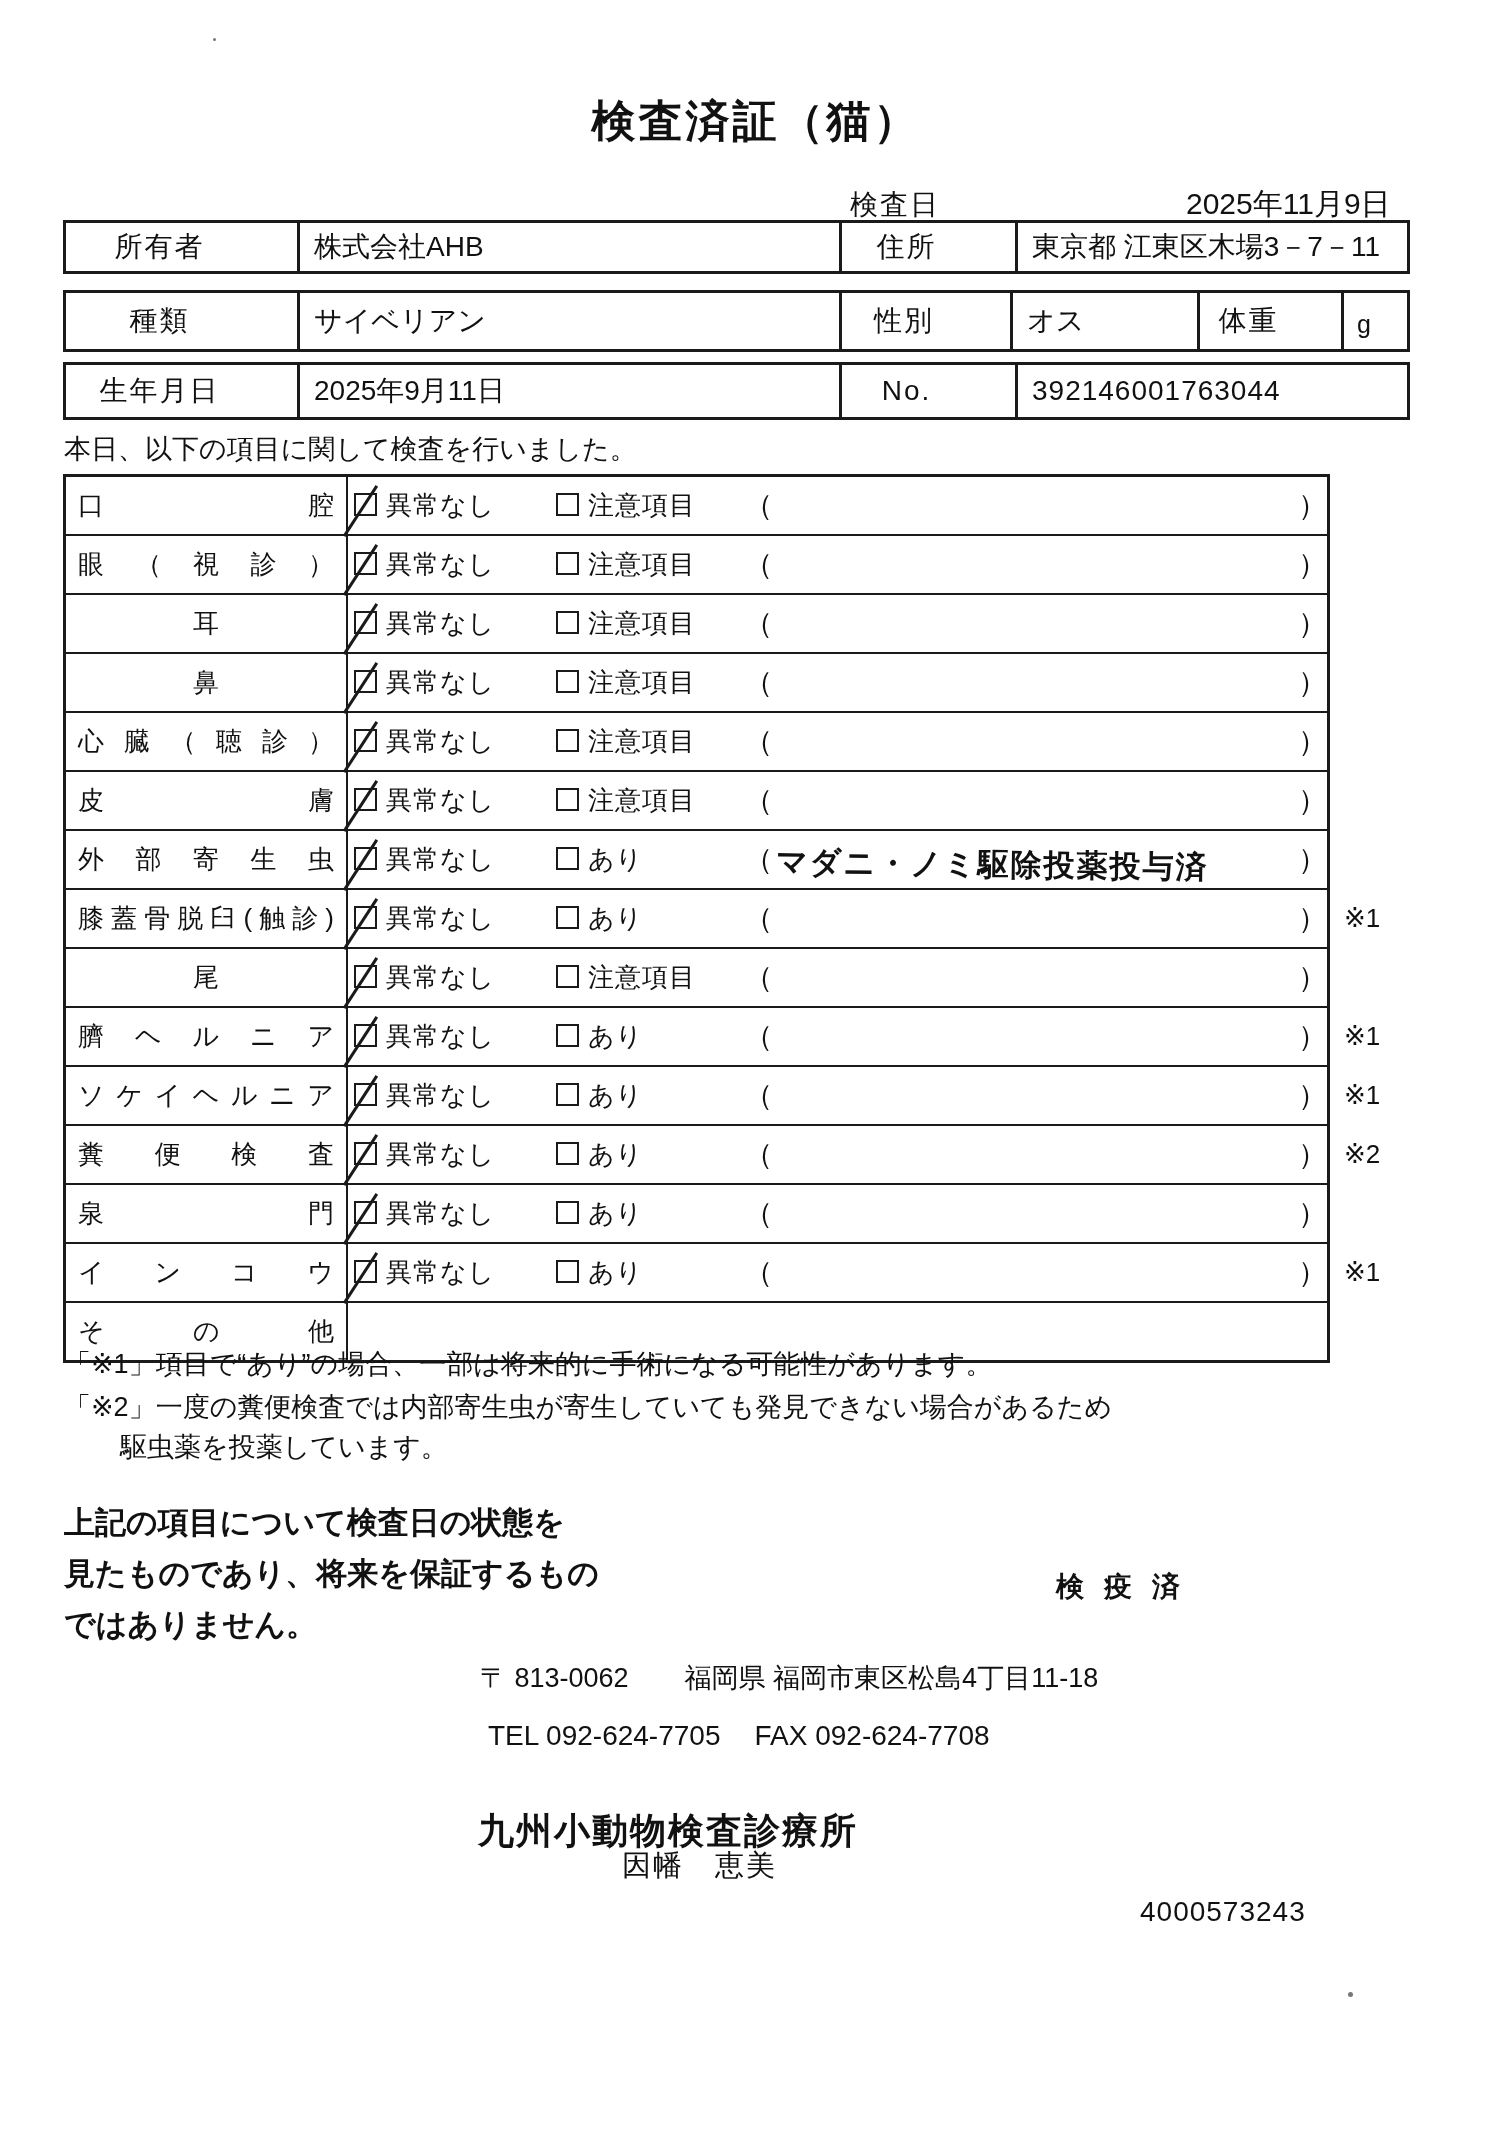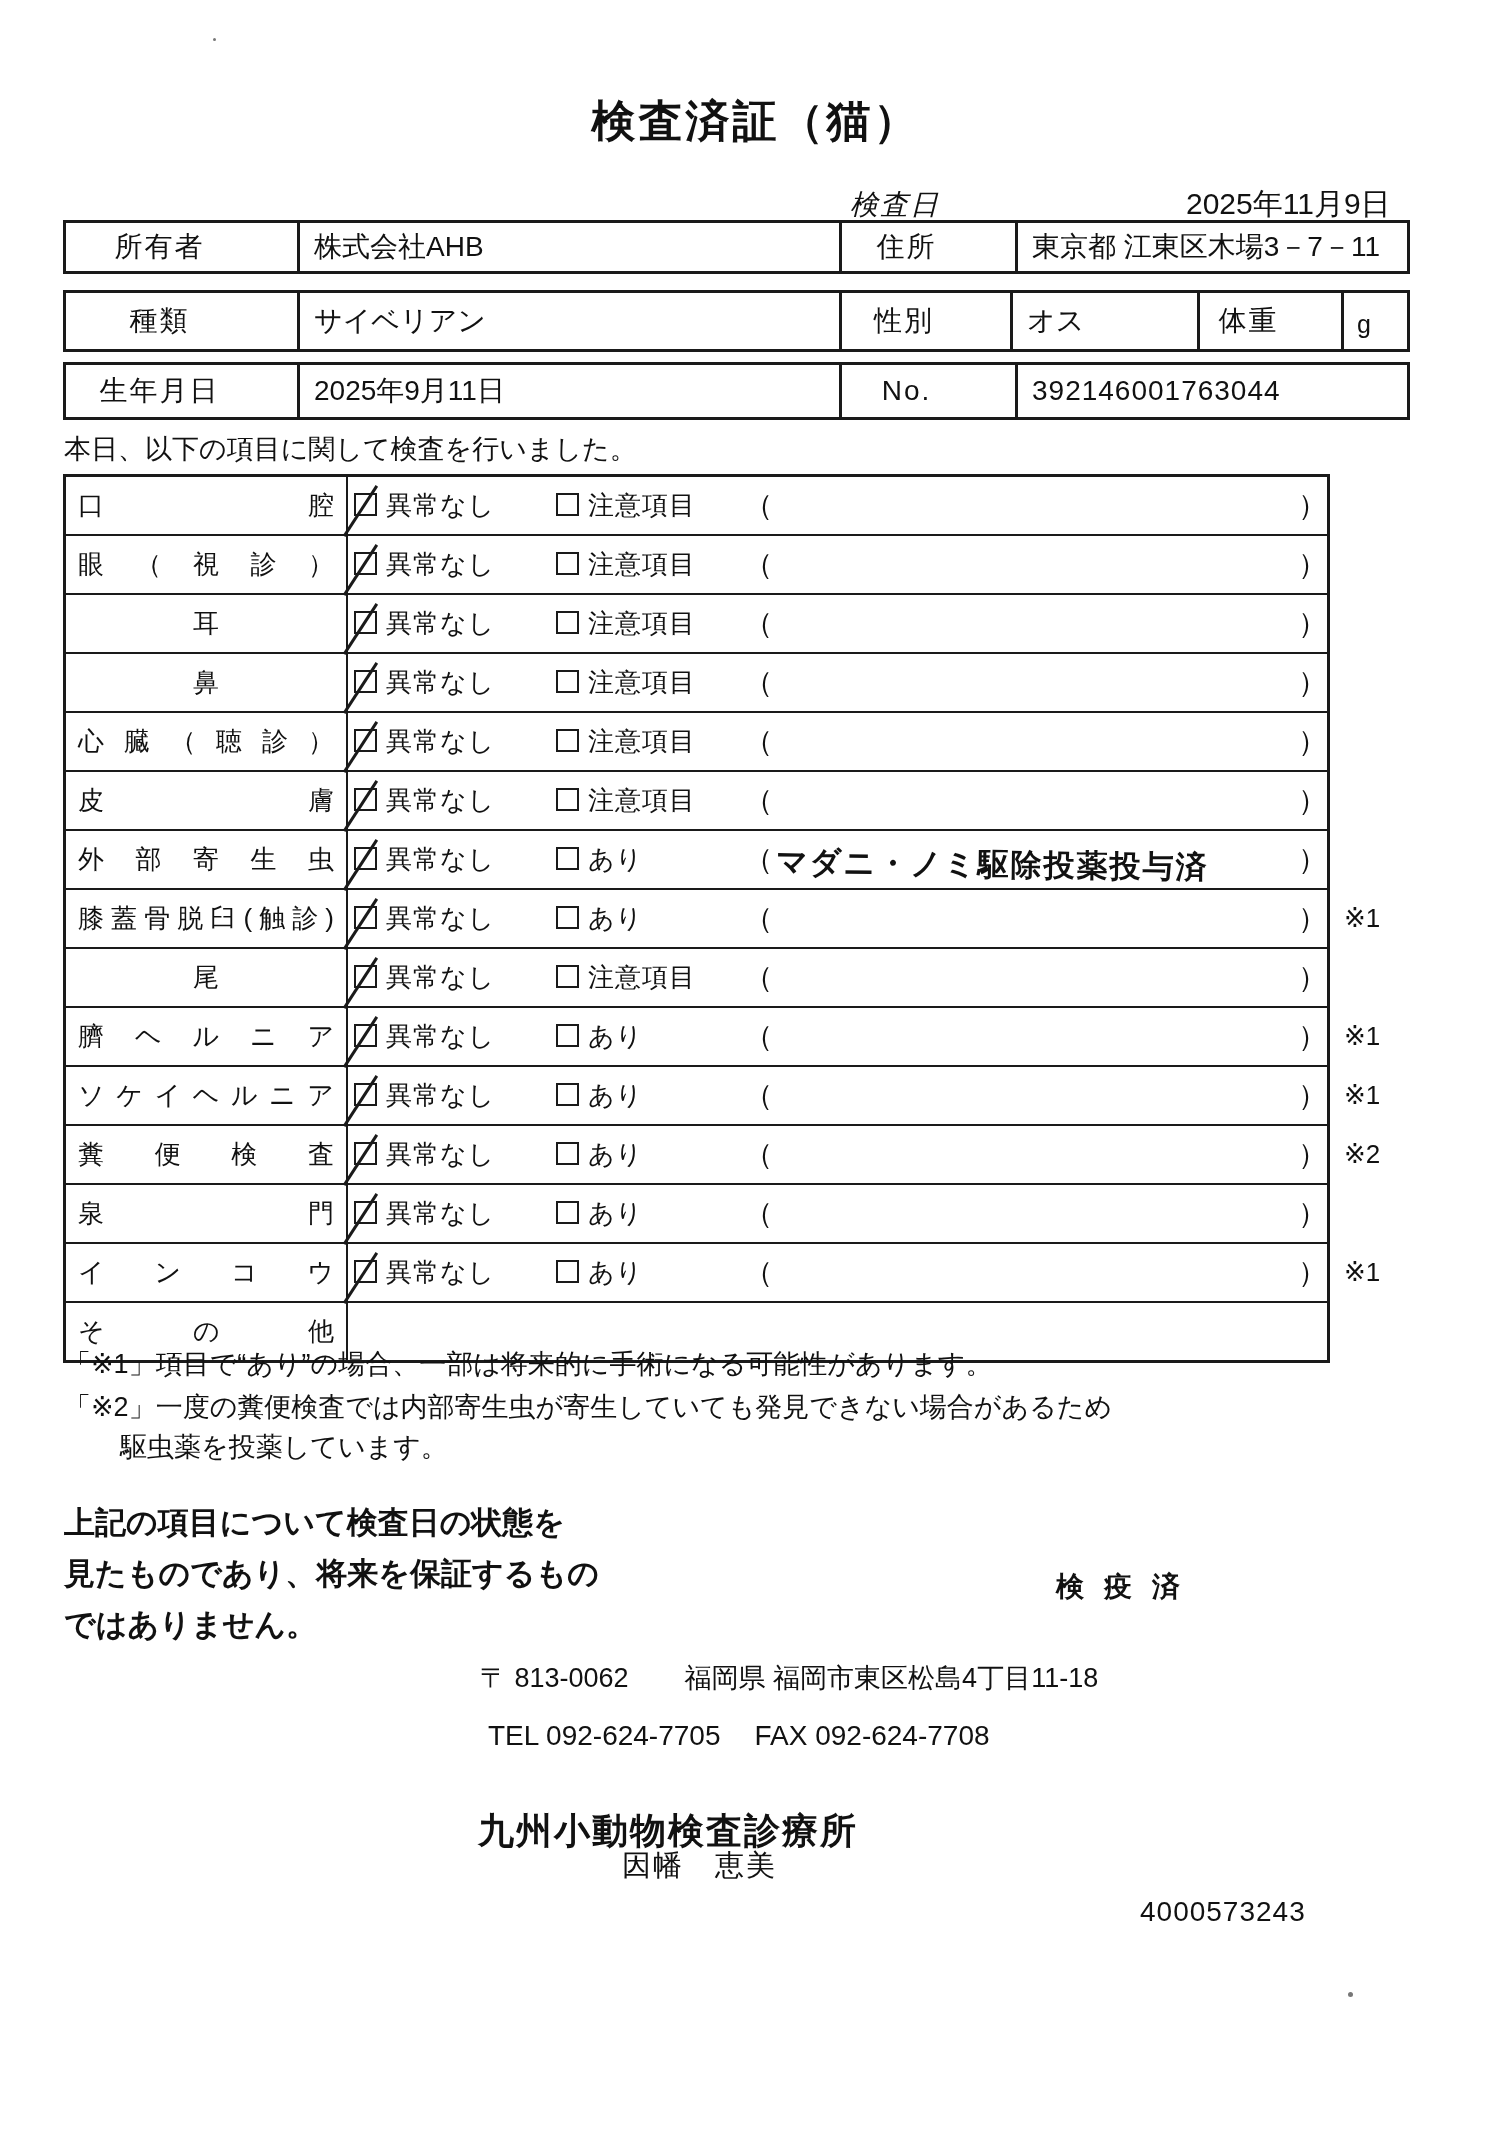--- a/index.html
+++ b/index.html
@@ -3,21 +3,21 @@
 <meta charset="utf-8">
 <style>
   html,body{margin:0;padding:0;background:#e8e8e8;}
   .page{
     position:relative;width:1512px;height:2150px;background:#ffffff;
     font-family:"Liberation Sans","DejaVu Sans",sans-serif;color:#111;
     overflow:hidden;
   }
   .abs{position:absolute;white-space:nowrap;}
   .title{top:92px;left:0;width:1512px;text-align:center;font-size:44px;font-weight:700;letter-spacing:3px;}
-  .exam-label{top:186px;left:850px;font-size:28px;letter-spacing:2px;font-style:italic;}
+  .exam-label{top:186px;left:850px;font-size:28px;letter-spacing:2px;}
   .exam-value{top:184px;left:1186px;font-size:30px;}
 
   
   .htable{position:absolute;left:63px;display:grid;box-sizing:border-box;border:3px solid #1a1a1a;width:1347px;background:#fff;gap:44px;}
   .htable>div{box-sizing:border-box;border-left:3px solid #1a1a1a;display:flex;align-items:center;font-size:28px;overflow:hidden;}
   .htable>div:first-child{border-left:none;}
   .hlbl{justify-content:center;letter-spacing:2px;}
   .hval{padding-left:14px;font-size:29px;}
   .t1{top:220px;height:54px;grid-template-columns:187px 498px 132px 1fr;}
   .t2{top:290px;height:62px;grid-template-columns:187px 498px 127px 143px 100px 1fr;}

